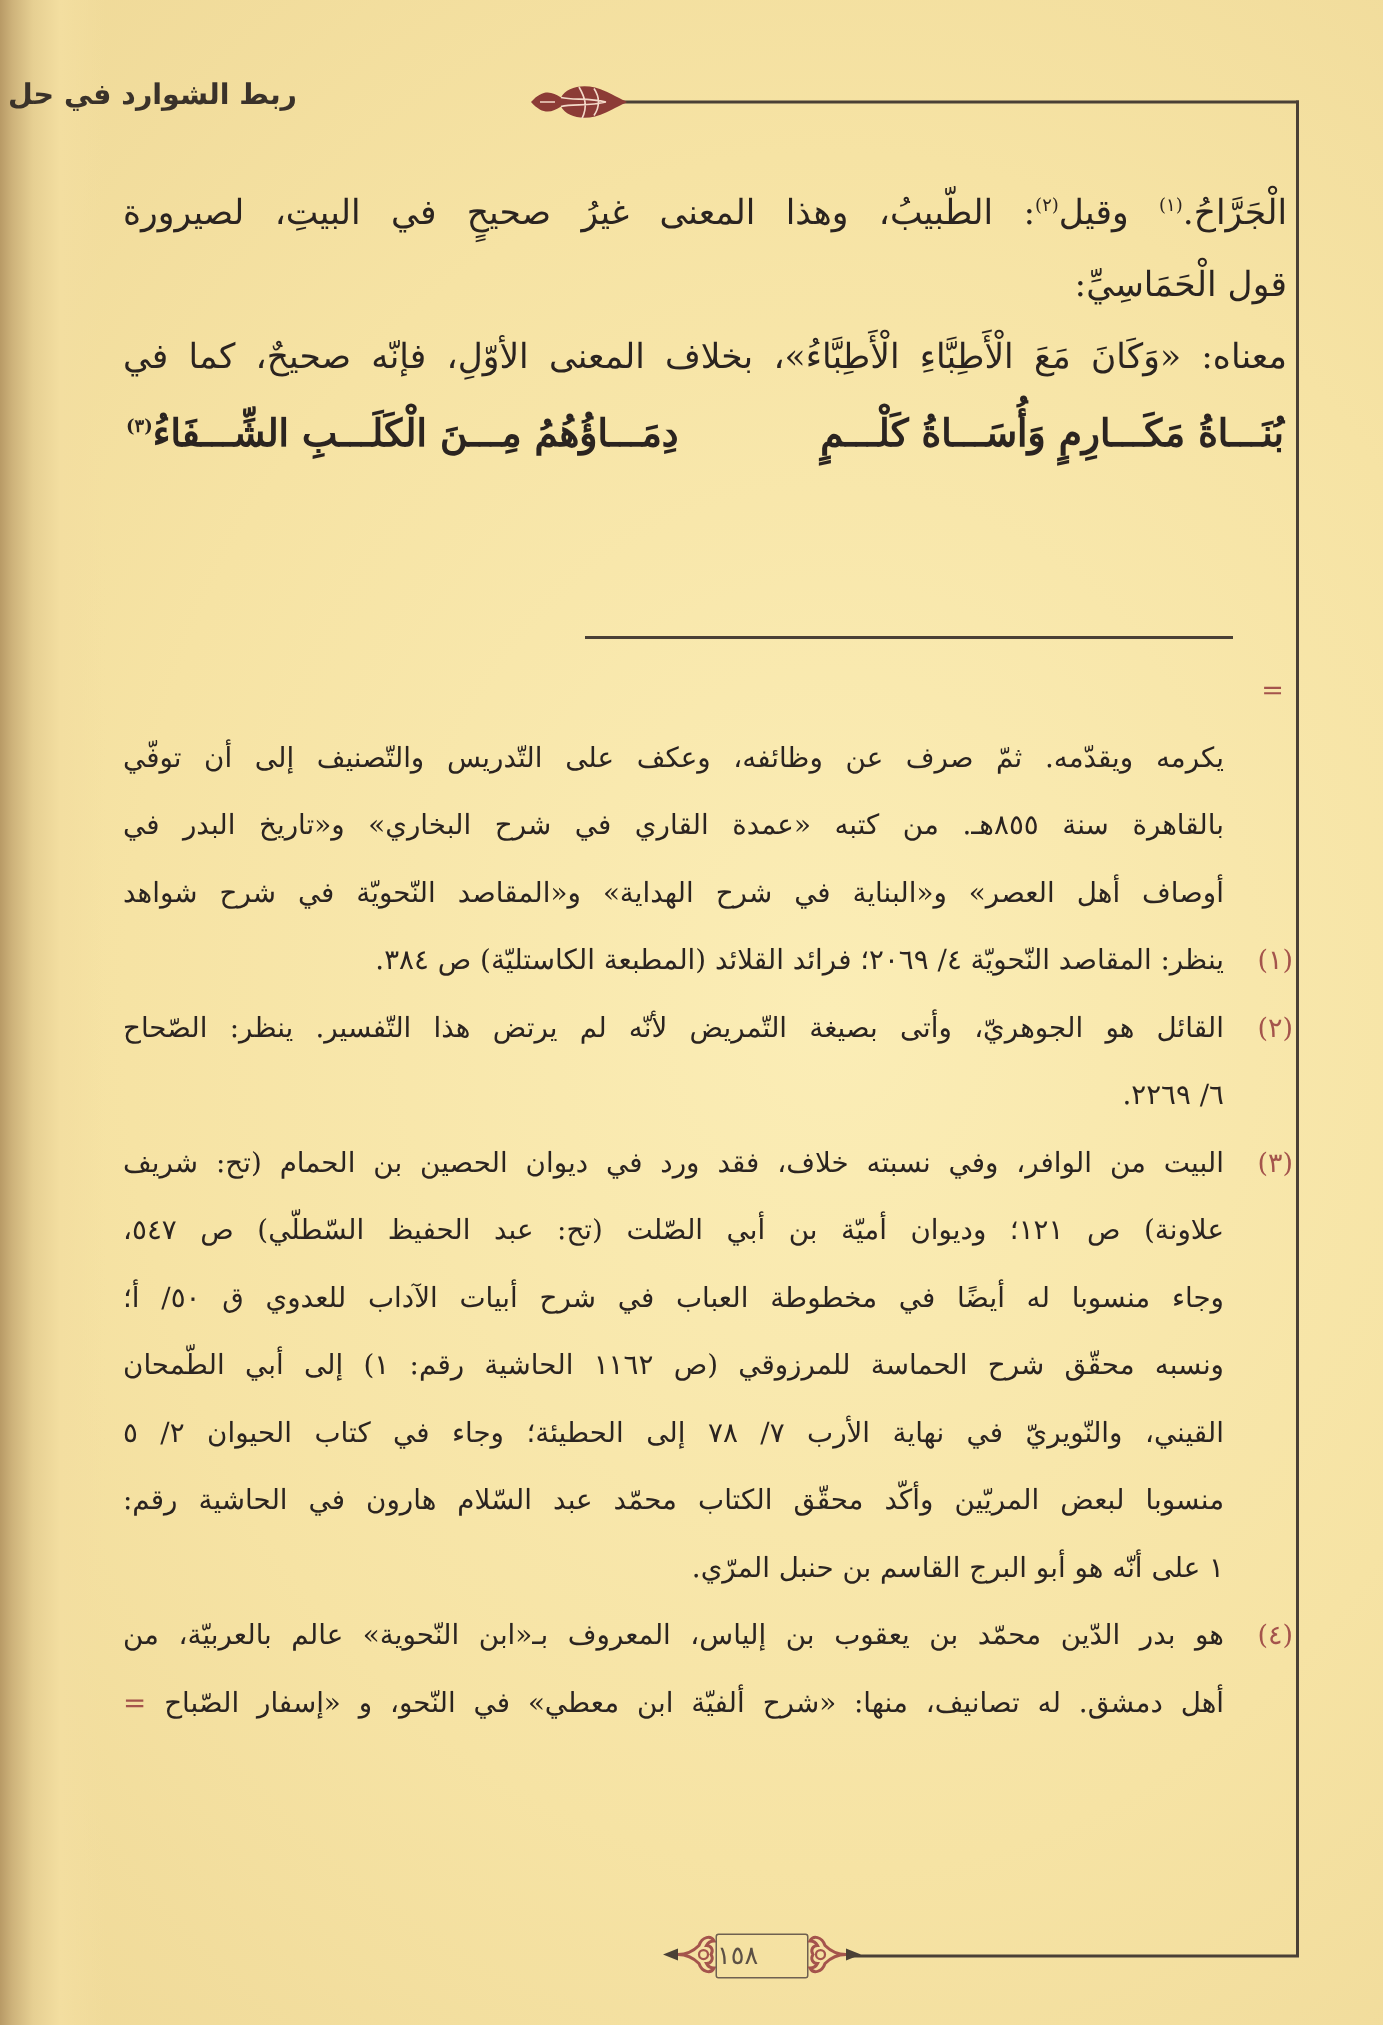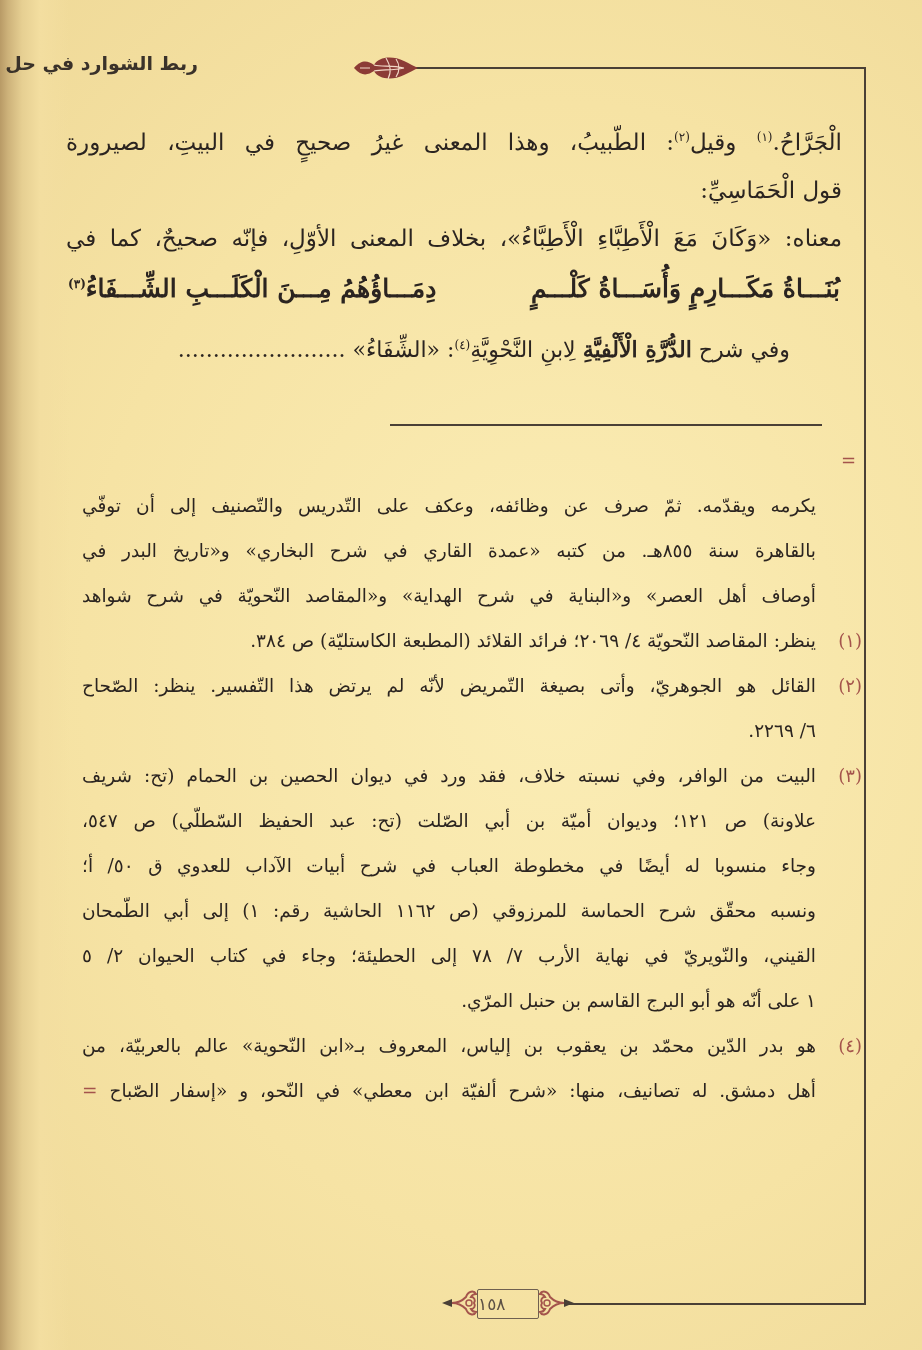--- a/index.html
+++ b/index.html
@@ -20,21 +20,21 @@
   .frame-bottom { position: absolute; top: 1303px; left: 568px; width: 298px; height: 2px; background: #4a4036; }
 
   .header-title {
     position: absolute; top: 52px; left: 48px; width: 150px;
     font-family: "DejaVu Sans", sans-serif; font-size: 19px; font-weight: bold;
     color: #3a322a; text-align: center; direction: rtl; white-space: nowrap;
   }
   .header-ornament { position: absolute; top: 53px; left: 352px; width: 66px; height: 30px; }
 
   
-  .main { position: absolute; top: 118px; left: 66px; width: 776px; }
+  .main { position: absolute; top: 118px; left: 82px; width: 776px; }
   .line {
     font-size: 23px; line-height: 48px; height: 48px;
     text-align: justify; text-align-last: justify; white-space: nowrap; overflow: hidden;
   }
   .line.short { text-align-last: right; }
   sup.fn { font-size: 12px; vertical-align: super; line-height: 0; }
 
   .verse {
     display: flex; flex-direction: row; justify-content: space-between;
     font-size: 25px; font-weight: bold; line-height: 54px; height: 54px;
@@ -94,23 +94,20 @@
       <span>الْجَرَّاحُ.</span><sup class="fn">(١)</sup><span> وقيل</span><sup class="fn">(٢)</sup><span>: الطّبيبُ، وهذا المعنى غيرُ صحيحٍ في البيتِ، لصيرورة</span>
     </div>
     <div class="line short">قول الْحَمَاسِيِّ:</div>
     <div class="line">معناه: «وَكَانَ مَعَ الْأَطِبَّاءِ الْأَطِبَّاءُ»، بخلاف المعنى الأوّلِ، فإنّه صحيحٌ، كما في</div>
 
     <div class="verse">
       <span class="hemi">بُنَـــاةُ مَكَـــارِمٍ وَأُسَـــاةُ كَلْـــمٍ</span>
       <span class="hemi"><span>دِمَـــاؤُهُمُ مِـــنَ الْكَلَـــبِ الشِّـــفَاءُ</span><sup class="fn">(٣)</sup></span>
     </div>
 
-    <div class="intro-line">
-      <span>وفي شرح </span><b>الدُّرَّةِ الْأَلْفِيَّةِ</b><span> لِابنِ النَّحْوِيَّةِ</span><sup class="fn">(٤)</sup><span>: «الشِّفَاءُ» </span><span class="dots">........................</span>
-    </div>
   </div>
 
   <div class="separator"></div>
 
   <div class="notes">
     <div class="note-line cont">
       <span class="marker eq">=</span>
     </div>
     <div class="note-line cont">يكرمه ويقدّمه. ثمّ صرف عن وظائفه، وعكف على التّدريس والتّصنيف إلى أن توفّي</div>
     <div class="note-line cont">بالقاهرة سنة ٨٥٥هـ. من كتبه «عمدة القاري في شرح البخاري» و«تاريخ البدر في</div>
@@ -128,20 +125,21 @@
     <div class="note-line ind last">٦/ ٢٢٦٩.</div>
 
     <div class="note-line ind">
       <span class="marker">(٣)</span>
       <span>البيت من الوافر، وفي نسبته خلاف، فقد ورد في ديوان الحصين بن الحمام (تح: شريف</span>
     </div>
     <div class="note-line ind">علاونة) ص ١٢١؛ وديوان أميّة بن أبي الصّلت (تح: عبد الحفيظ السّطلّي) ص ٥٤٧،</div>
     <div class="note-line ind">وجاء منسوبا له أيضًا في مخطوطة العباب في شرح أبيات الآداب للعدوي ق ٥٠/ أ؛</div>
     <div class="note-line ind">ونسبه محقّق شرح الحماسة للمرزوقي (ص ١١٦٢ الحاشية رقم: ١) إلى أبي الطّمحان</div>
     <div class="note-line ind">القيني، والنّويريّ في نهاية الأرب ٧/ ٧٨ إلى الحطيئة؛ وجاء في كتاب الحيوان ٢/ ٥</div>
+    <div class="note-line ind">منسوبا لبعض المريّين وأكّد محقّق الكتاب محمّد عبد السّلام هارون في الحاشية رقم:</div>
     <div class="note-line ind last">١ على أنّه هو أبو البرج القاسم بن حنبل المرّي.</div>
 
     <div class="note-line ind">
       <span class="marker">(٤)</span>
       <span>هو بدر الدّين محمّد بن يعقوب بن إلياس، المعروف بـ«ابن النّحوية» عالم بالعربيّة، من</span>
     </div>
     <div class="note-line ind">
       <span>أهل دمشق. له تصانيف، منها: «شرح ألفيّة ابن معطي» في النّحو، و «إسفار الصّباح</span> <span class="eq-end">=</span>
     </div>
   </div>

